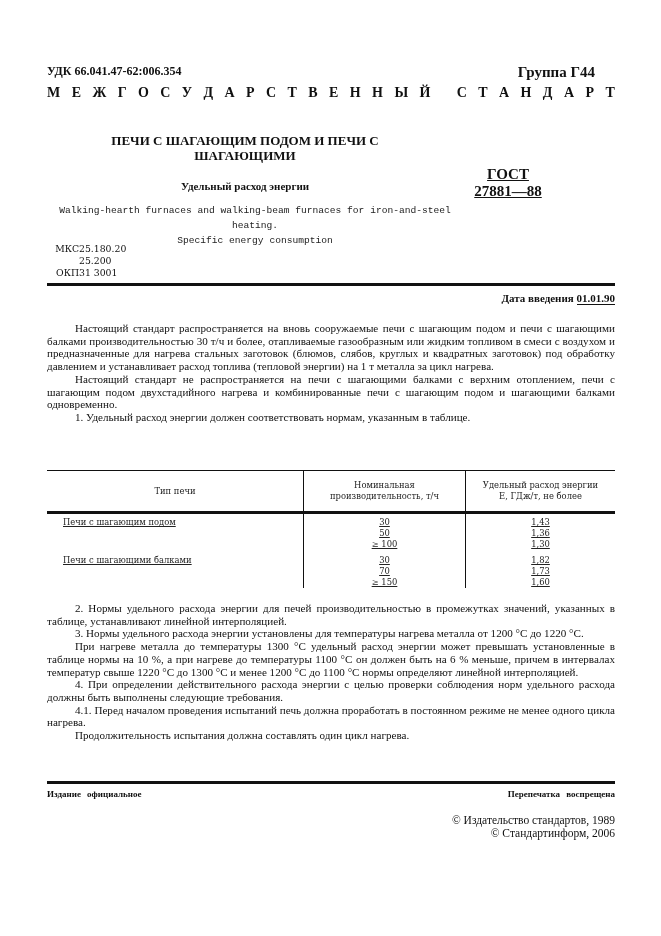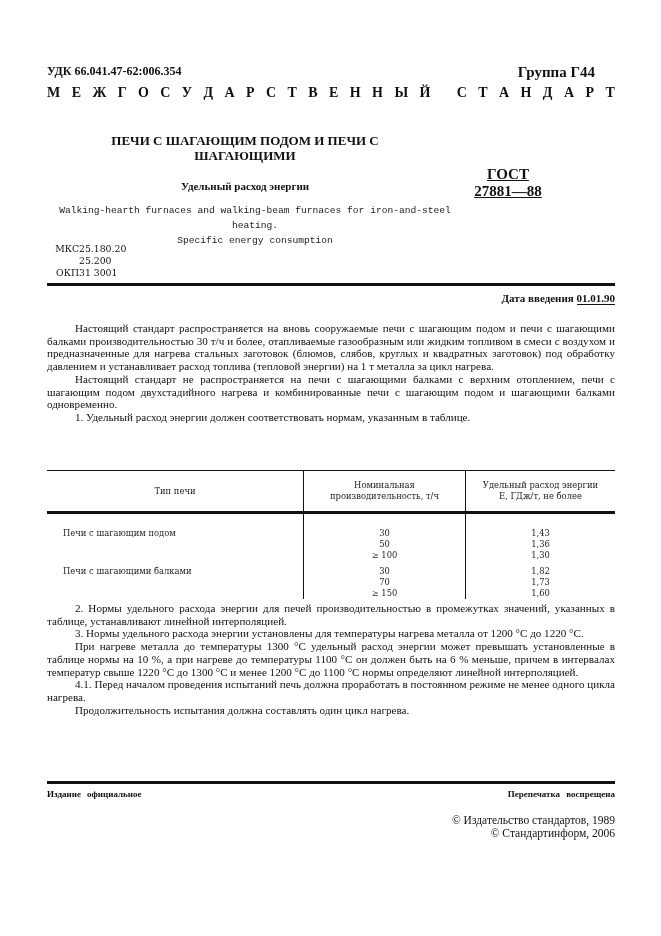--- a/index.html
+++ b/index.html
@@ -21,21 +21,21 @@
   .codes .lbl { width:32px; }
   .rule-thick { left:47px; width:568px; height:3px; background:#111; }
   .date { right:46px; top:292px; font-size:11px; font-weight:bold; }
   .date u { text-decoration:none; border-bottom:1.3px solid #111; }
   .body { left:47px; width:568px; font-size:11.1px; line-height:12.7px; text-align:justify; }
   .body p { margin:0; }
   .ind { text-indent:28px; }
   table.norm { position:absolute; left:47px; top:470px; width:568px; border-collapse:collapse;
                font-family:"DejaVu Serif", serif; font-size:8.4px; color:#222; }
   table.norm th { font-weight:normal; height:38px; border-top:1.5px solid #111; border-bottom:3px solid #111; text-align:center; line-height:11px; }
-  table.norm td { vertical-align:top; padding:14px 0 0 0; line-height:11px; }
+  table.norm td { vertical-align:top; padding:3px 0 0 0; line-height:11px;text-decoration:underline; }
   table.norm .c1 { width:240px; }
   table.norm .c2 { width:145px; border-left:1.3px solid #111; }
   table.norm .c3 { border-left:1.3px solid #111; }
   table.norm td.c1 { padding-left:16px; }
   table.norm td.c2, table.norm td.c3 { text-align:center; }
   .vals div { height:11px; }
   .footer-l { left:47px; top:789px; font-size:9px; font-weight:bold; word-spacing:4px;text-align:right; }
   .footer-r { right:46px; top:789px; font-size:9px; font-weight:bold; word-spacing:4px; }
   .copy { right:46px; top:814px; text-align:right; font-size:11.5px; line-height:13px; }
 </style>
@@ -151,20 +151,21 @@
         <div>1,60</div>
       </td>
     </tr>
   </tbody>
 </table>
 
 <div class="abs body" style="top:602px;">
   <p class="ind">2. Нормы удельного расхода энергии для печей производительностью в промежутках значений, указанных в таблице, устанавливают линейной интерполяцией.</p>
   <p class="ind">3. Нормы удельного расхода энергии установлены для температуры нагрева металла от 1200 °С до 1220 °С.</p>
   <p class="ind">При нагреве металла до температуры 1300 °С удельный расход энергии может превышать установленные в таблице нормы на 10 %, а при нагреве до температуры 1100 °С он должен быть на 6 % меньше, причем в интервалах температур свыше 1220 °С до 1300 °С и менее 1200 °С до 1100 °С нормы определяют линейной интерполяцией.</p>
+  <p class="ind">4. При определении действительного расхода энергии с целью проверки соблюдения норм удельного расхода должны быть выполнены следующие требования.</p>
   <p class="ind">4.1. Перед началом проведения испытаний печь должна проработать в постоянном режиме не менее одного цикла нагрева.</p>
   <p class="ind">Продолжительность испытания должна составлять один цикл нагрева.</p>
 </div>
 
 <div class="abs rule-thick" style="top:781px;"></div>
 <div class="abs footer-l">Издание официальное</div>
 <div class="abs footer-r">Перепечатка воспрещена</div>
 <div class="abs copy">
   <div>© Издательство стандартов, 1989</div>
   <div>© Стандартинформ, 2006</div>

